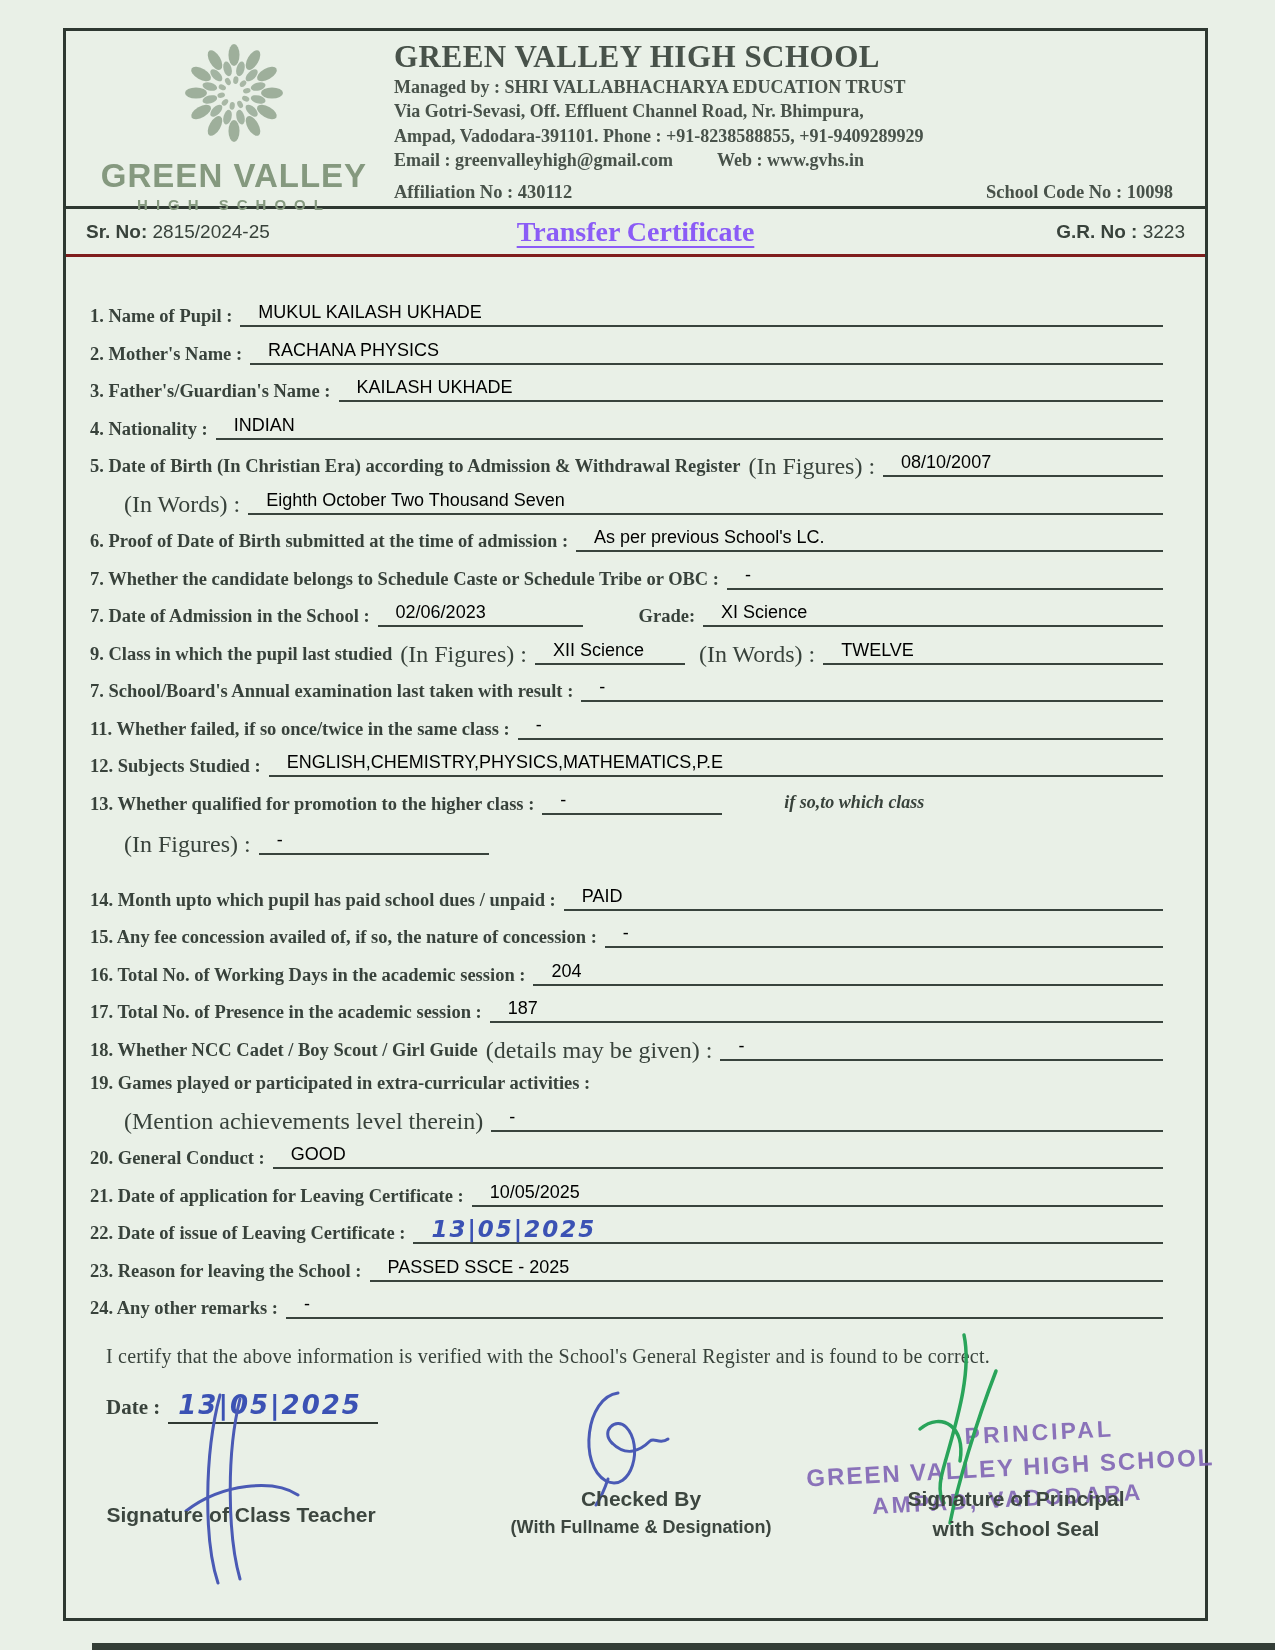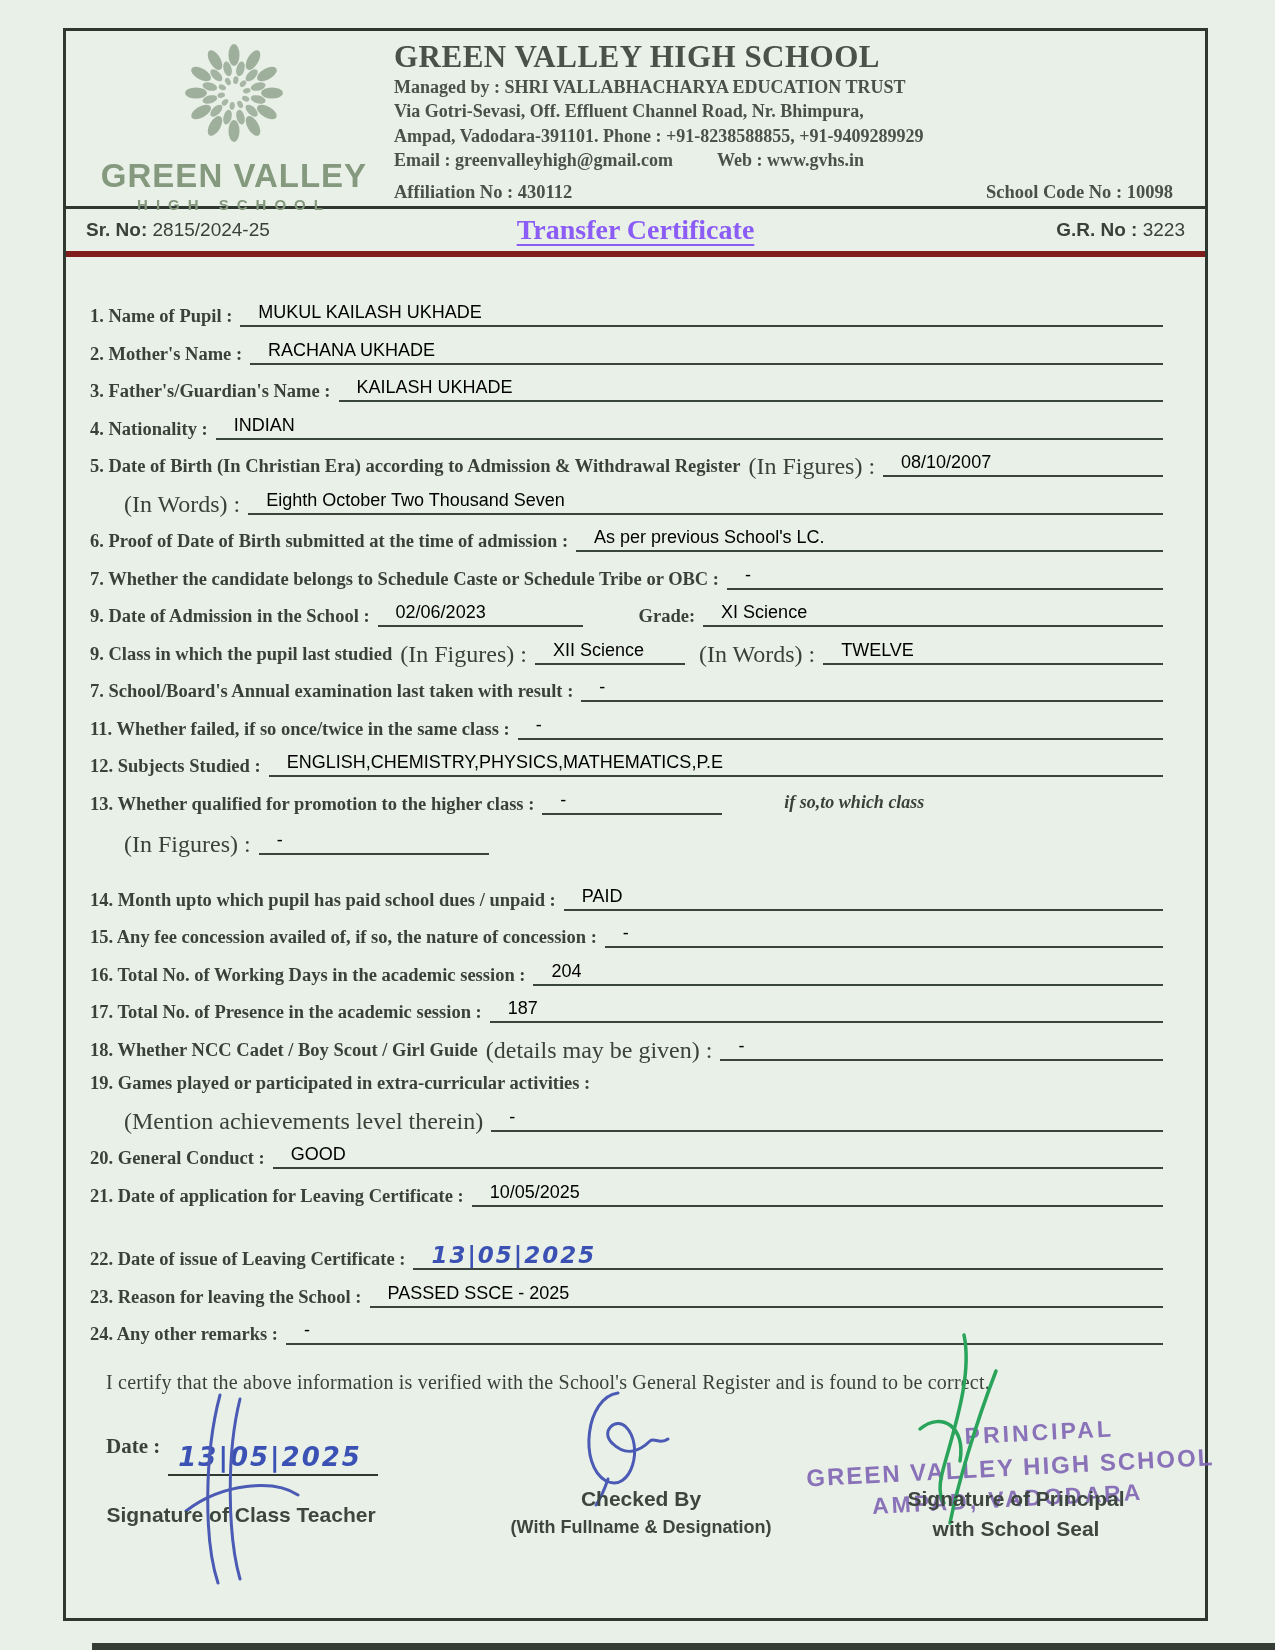--- a/index.html
+++ b/index.html
@@ -24,37 +24,37 @@
   .logo-flower { display: block; margin: 0 auto; }
   .logo-flower ellipse { fill: #97a995; }
   .logo-title { font-family: "Liberation Sans", sans-serif; font-weight: bold; font-size: 33px; letter-spacing: 1px; color: #85997f; line-height: 1; margin-top: 14px; }
   .logo-sub { font-family: "Liberation Sans", sans-serif; font-weight: bold; font-size: 15px; letter-spacing: 8px; color: #85997f; margin-top: 4px; }
   .info-col { flex: 1; padding-left: 10px; color: #48524a; }
   .school-name { font-size: 31px; font-weight: bold; letter-spacing: 0.5px; line-height: 1.05; }
   .info-line { font-size: 18px; font-weight: bold; margin-top: 3px; line-height: 1.2; }
   .email-web { display: flex; gap: 44px; }
   .affil-row { display: flex; justify-content: space-between; margin-top: 10px; font-size: 18.5px; font-weight: bold; padding-right: 14px; }
   
-  .title-row { display: flex; align-items: center; border-bottom: 6px solid #7f1d1d; padding: 8px 20px; height: 48px; font-family: "Liberation Sans", sans-serif; }
+  .title-row { display: flex; align-items: center; border-bottom: 3px solid #7f1d1d; padding: 8px 20px; height: 48px; font-family: "Liberation Sans", sans-serif; }
   .sr-cell { width: 300px; font-size: 19px; }
   .gr-cell { width: 300px; font-size: 19px; text-align: right; }
   .lbl-b { font-weight: bold; }
   .title-cell { flex: 1; text-align: center; }
   .cert-title { font-family: "Liberation Serif", serif; font-size: 28px; font-weight: bold; text-decoration: underline; text-decoration-thickness: 2px; text-underline-offset: 5px; color: #8b5cf6; }
   
   .body { padding: 44px 42px 0 24px; }
   .row { display: flex; align-items: flex-end; margin-bottom: 11.5px; line-height: 22px; }
   .lbl { font-weight: bold; font-size: 18.5px; white-space: nowrap; padding-right: 8px; }
   .lbl-light { font-weight: normal; font-size: 24px; white-space: nowrap; padding-right: 8px; }
   .val { font-family: "Liberation Sans", sans-serif; font-size: 18px; border-bottom: 2px solid #39443d; padding: 0 10px 2px 18px; white-space: nowrap; color: #000000; }
   .grow { flex: 1; }
   .sub { margin-left: 34px; }
   .note-italic { font-style: italic; font-weight: bold; font-size: 18px; margin-left: 62px; padding-bottom: 2px; }
   .gap-lg { margin-top: 30px; }
-  .hand { font-family: "DejaVu Sans", sans-serif; font-style: italic; font-size: 23px; letter-spacing: 2px; color: #3b52b4; font-weight: bold; margin-top: 26px; }
+  .hand { font-family: "DejaVu Sans", sans-serif; font-style: italic; font-size: 23px; letter-spacing: 2px; color: #3b52b4; font-weight: bold; }
   .certify { font-size: 20px; margin: 26px 0 0 16px; letter-spacing: 0.2px; }
   .date-row { display: flex; align-items: center; margin: 22px 0 0 16px; }
   .date-row .lbl { font-size: 21px; }
   .date-row .hand { font-size: 26px; border-bottom: 2.5px solid #2f3932; padding: 0 16px 2px 10px; }
   
   .sig-label { position: absolute; font-family: "Liberation Sans", sans-serif; font-weight: bold; font-size: 21px; color: #3c463f; text-align: center; white-space: nowrap; }
   .sig-sub { font-size: 18px; }
   .sig-svg { position: absolute; pointer-events: none; }
   .sig-svg path { fill: none; stroke-linecap: round; stroke-linejoin: round; }
   .blue-ink path { stroke: #4a5ab5; stroke-width: 3; }
@@ -144,21 +144,21 @@
 
     <div class="body">
 
       <div class="row">
         <span class="lbl">1. Name of Pupil :</span>
         <span class="val grow">MUKUL KAILASH UKHADE</span>
       </div>
 
       <div class="row">
         <span class="lbl">2. Mother's Name :</span>
-        <span class="val grow">RACHANA UKHADE</span>
+        <span class="val grow">RACHANA PHYSICS</span>
       </div>
 
       <div class="row">
         <span class="lbl">3. Father's/Guardian's Name :</span>
         <span class="val grow">KAILASH UKHADE</span>
       </div>
 
       <div class="row">
         <span class="lbl">4. Nationality :</span>
         <span class="val grow">INDIAN</span>
@@ -179,21 +179,21 @@
         <span class="lbl">6. Proof of Date of Birth submitted at the time of admission :</span>
         <span class="val grow">As per previous School's LC.</span>
       </div>
 
       <div class="row">
         <span class="lbl">7. Whether the candidate belongs to Schedule Caste or Schedule Tribe or OBC :</span>
         <span class="val grow">-</span>
       </div>
 
       <div class="row">
-        <span class="lbl">9. Date of Admission in the School :</span>
+        <span class="lbl">7. Date of Admission in the School :</span>
         <span class="val" style="min-width:205px">02/06/2023</span>
         <span class="lbl" style="padding-left:56px">Grade:</span>
         <span class="val grow">XI Science</span>
       </div>
 
       <div class="row">
         <span class="lbl">9. Class in which the pupil last studied</span>
         <span class="lbl-light">(In Figures) :</span>
         <span class="val" style="min-width:150px">XII Science</span>
         <span class="lbl-light" style="padding-left:14px">(In Words) :</span>

